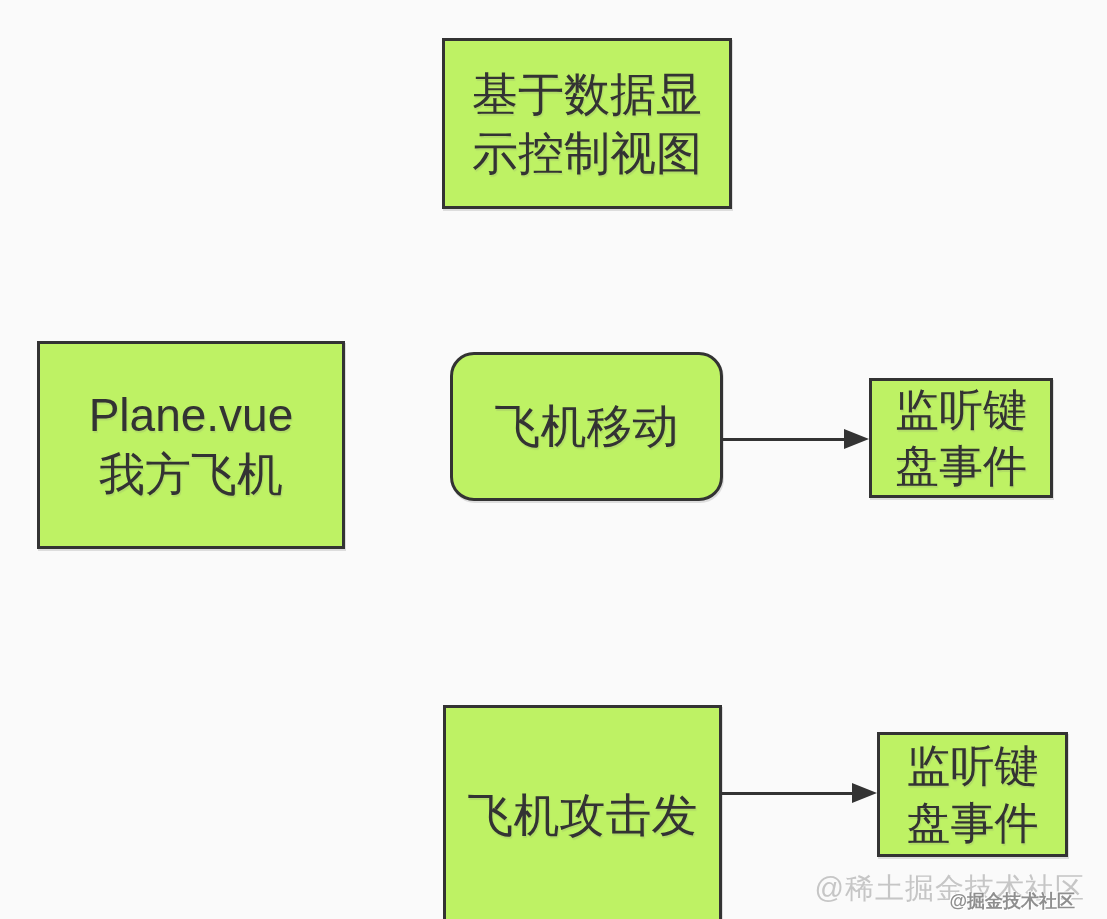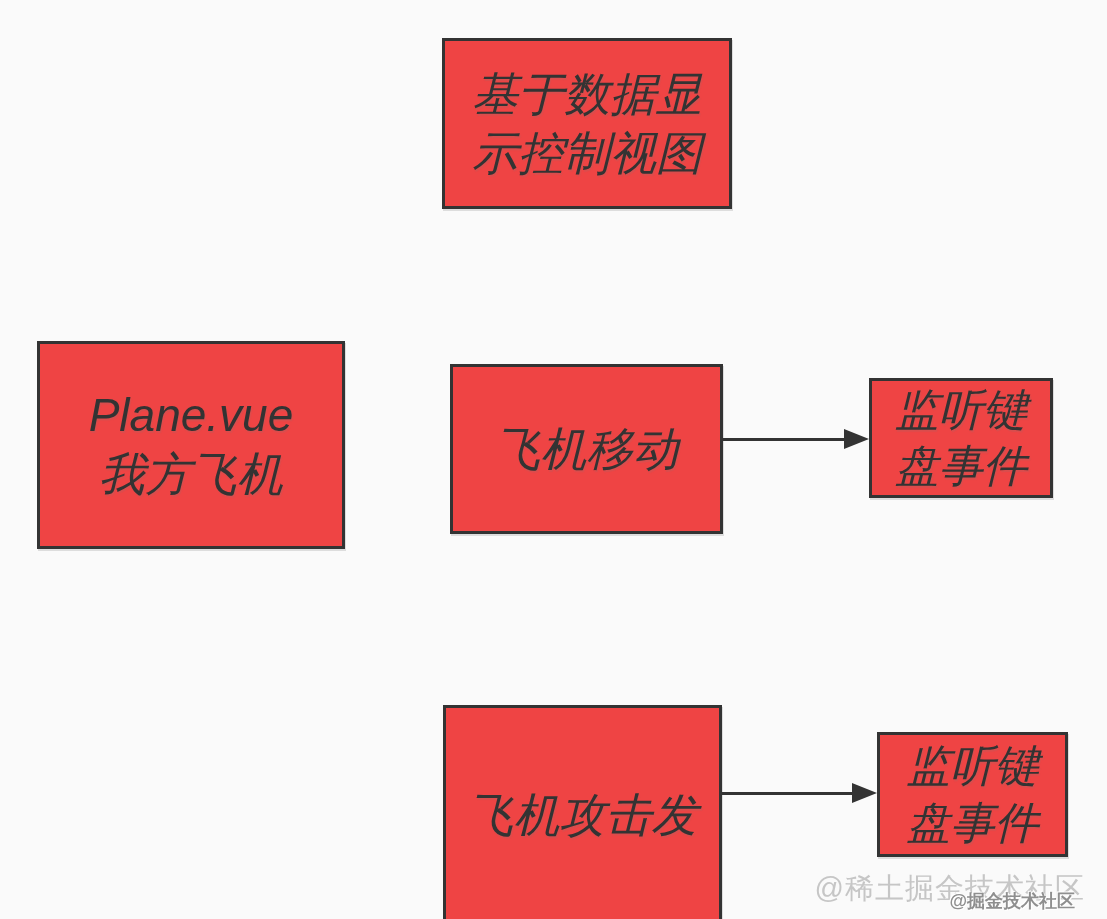--- a/index.html
+++ b/index.html
@@ -10,37 +10,36 @@
     font-family: "Liberation Sans", sans-serif;
     position: relative;
     overflow: hidden;
   }
   .canvas { position: absolute; inset: 0; }
 
   .node {
     position: absolute;
     box-sizing: border-box;
     border: 3px solid #333333;
-    background: #ef4444;
+    background: #bef264;
     color: #333333;
     display: flex;
     flex-direction: column;
     align-items: center;
     justify-content: center;
     text-align: center;
     font-size: 46px;
     line-height: 1.28;
     text-shadow: 1px 2px 1px rgba(120,120,120,0.18);
     box-shadow: 1px 2px 0 rgba(120,120,120,0.22);
-    font-style: italic;
   }
 
   .node-data-view   { left: 442px; top: 38px;  width: 290px; height: 171px; }
   .node-plane-vue   { left: 37px;  top: 341px; width: 308px; height: 208px; }
-  .node-plane-move  { left: 450px; top: 364px; width: 273px; height: 170px; }
+  .node-plane-move  { left: 450px; top: 352px; width: 273px; height: 149px; border-radius: 24px; }
   .node-keyboard-1  { left: 869px; top: 378px; width: 184px; height: 120px; font-size: 44px; }
   .node-plane-attack{ left: 443px; top: 705px; width: 279px; height: 220px; }
   .node-keyboard-2  { left: 877px; top: 732px; width: 191px; height: 125px; font-size: 44px; }
 
   .arrow { position: absolute; height: 26px; }
   .arrow-1 { left: 723px; top: 426px; width: 146px; }
   .arrow-2 { left: 722px; top: 780px; width: 155px; }
   .arrow .arrow-line {
     position: absolute;
     left: 0; top: 12px;

